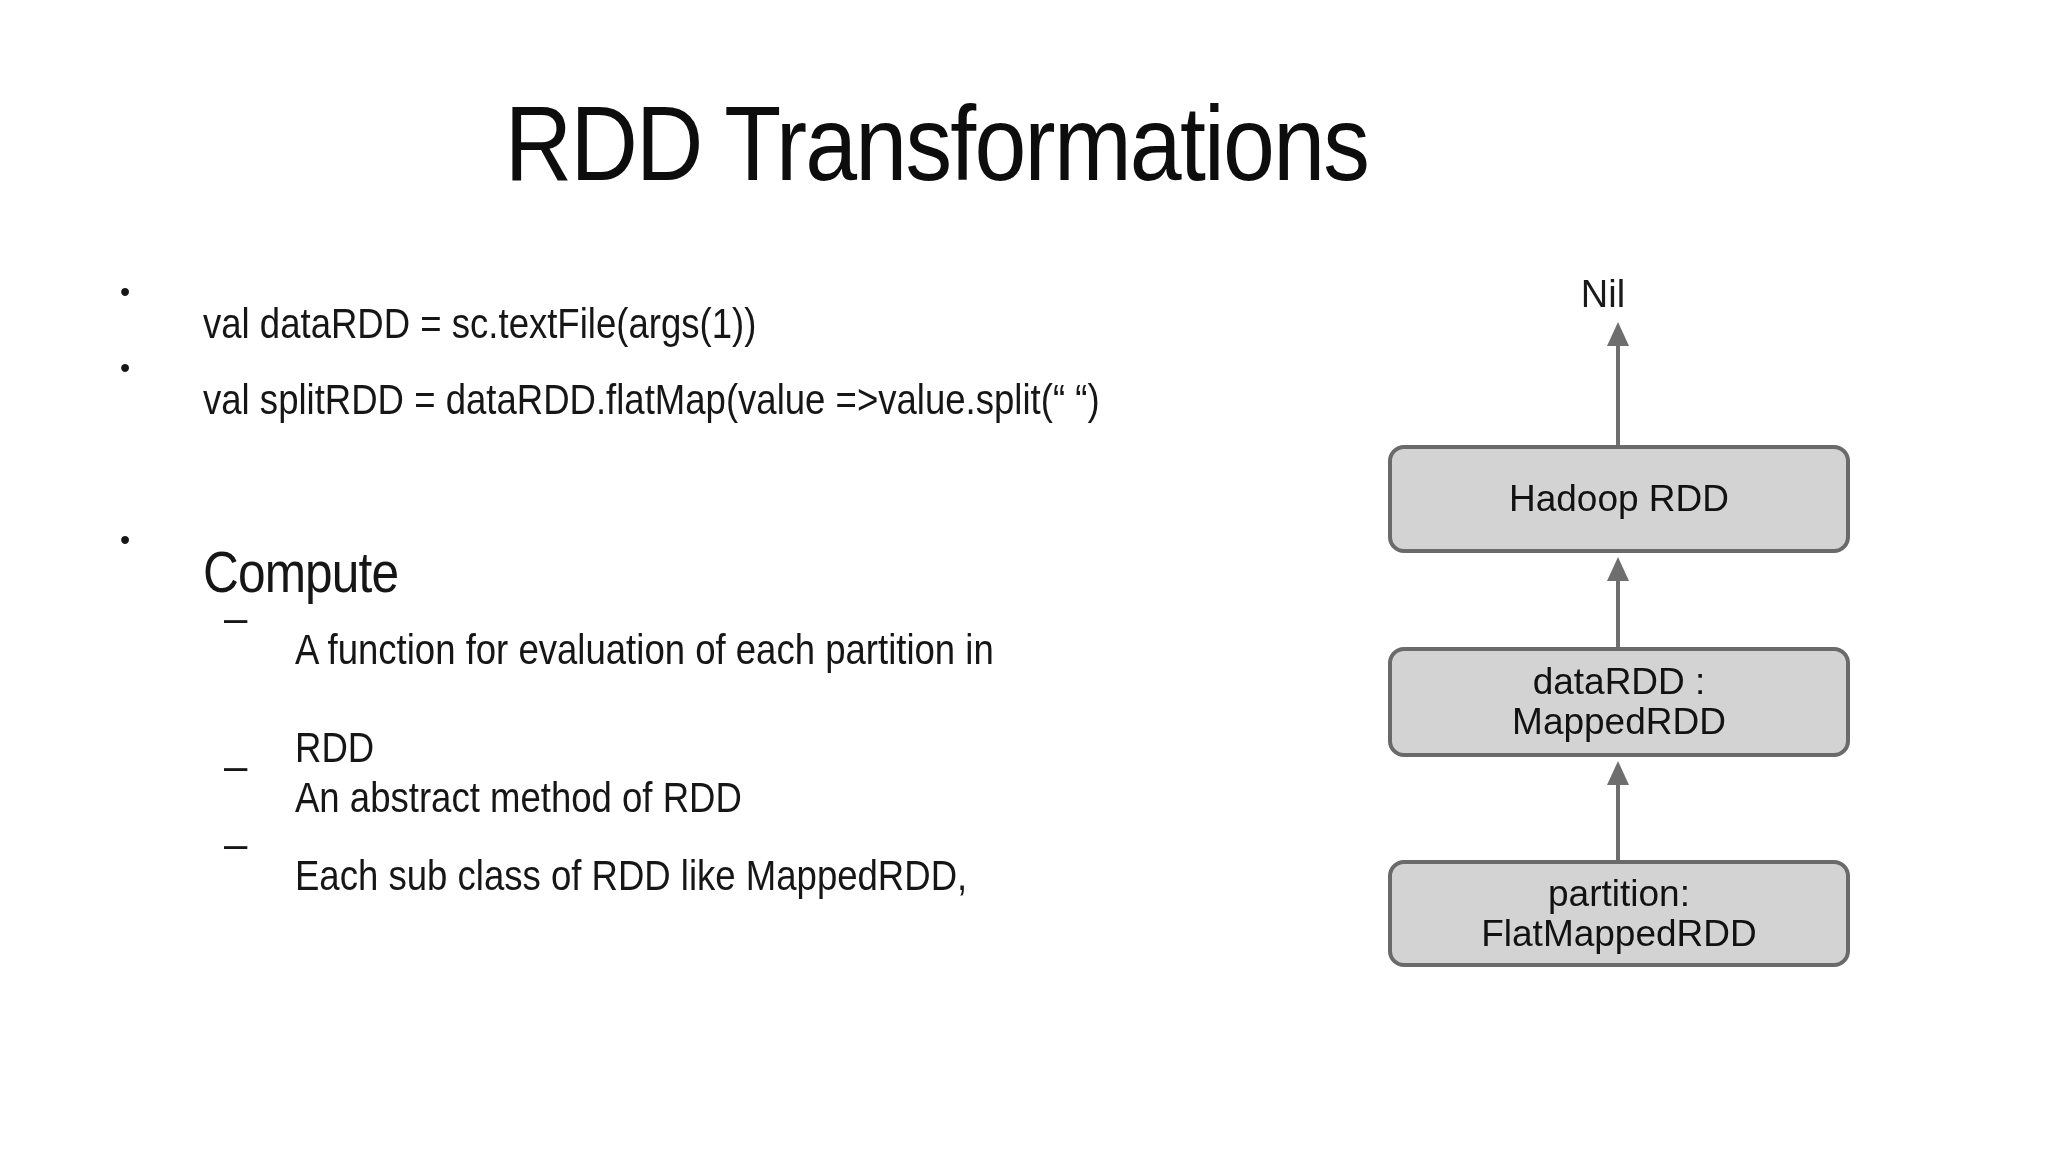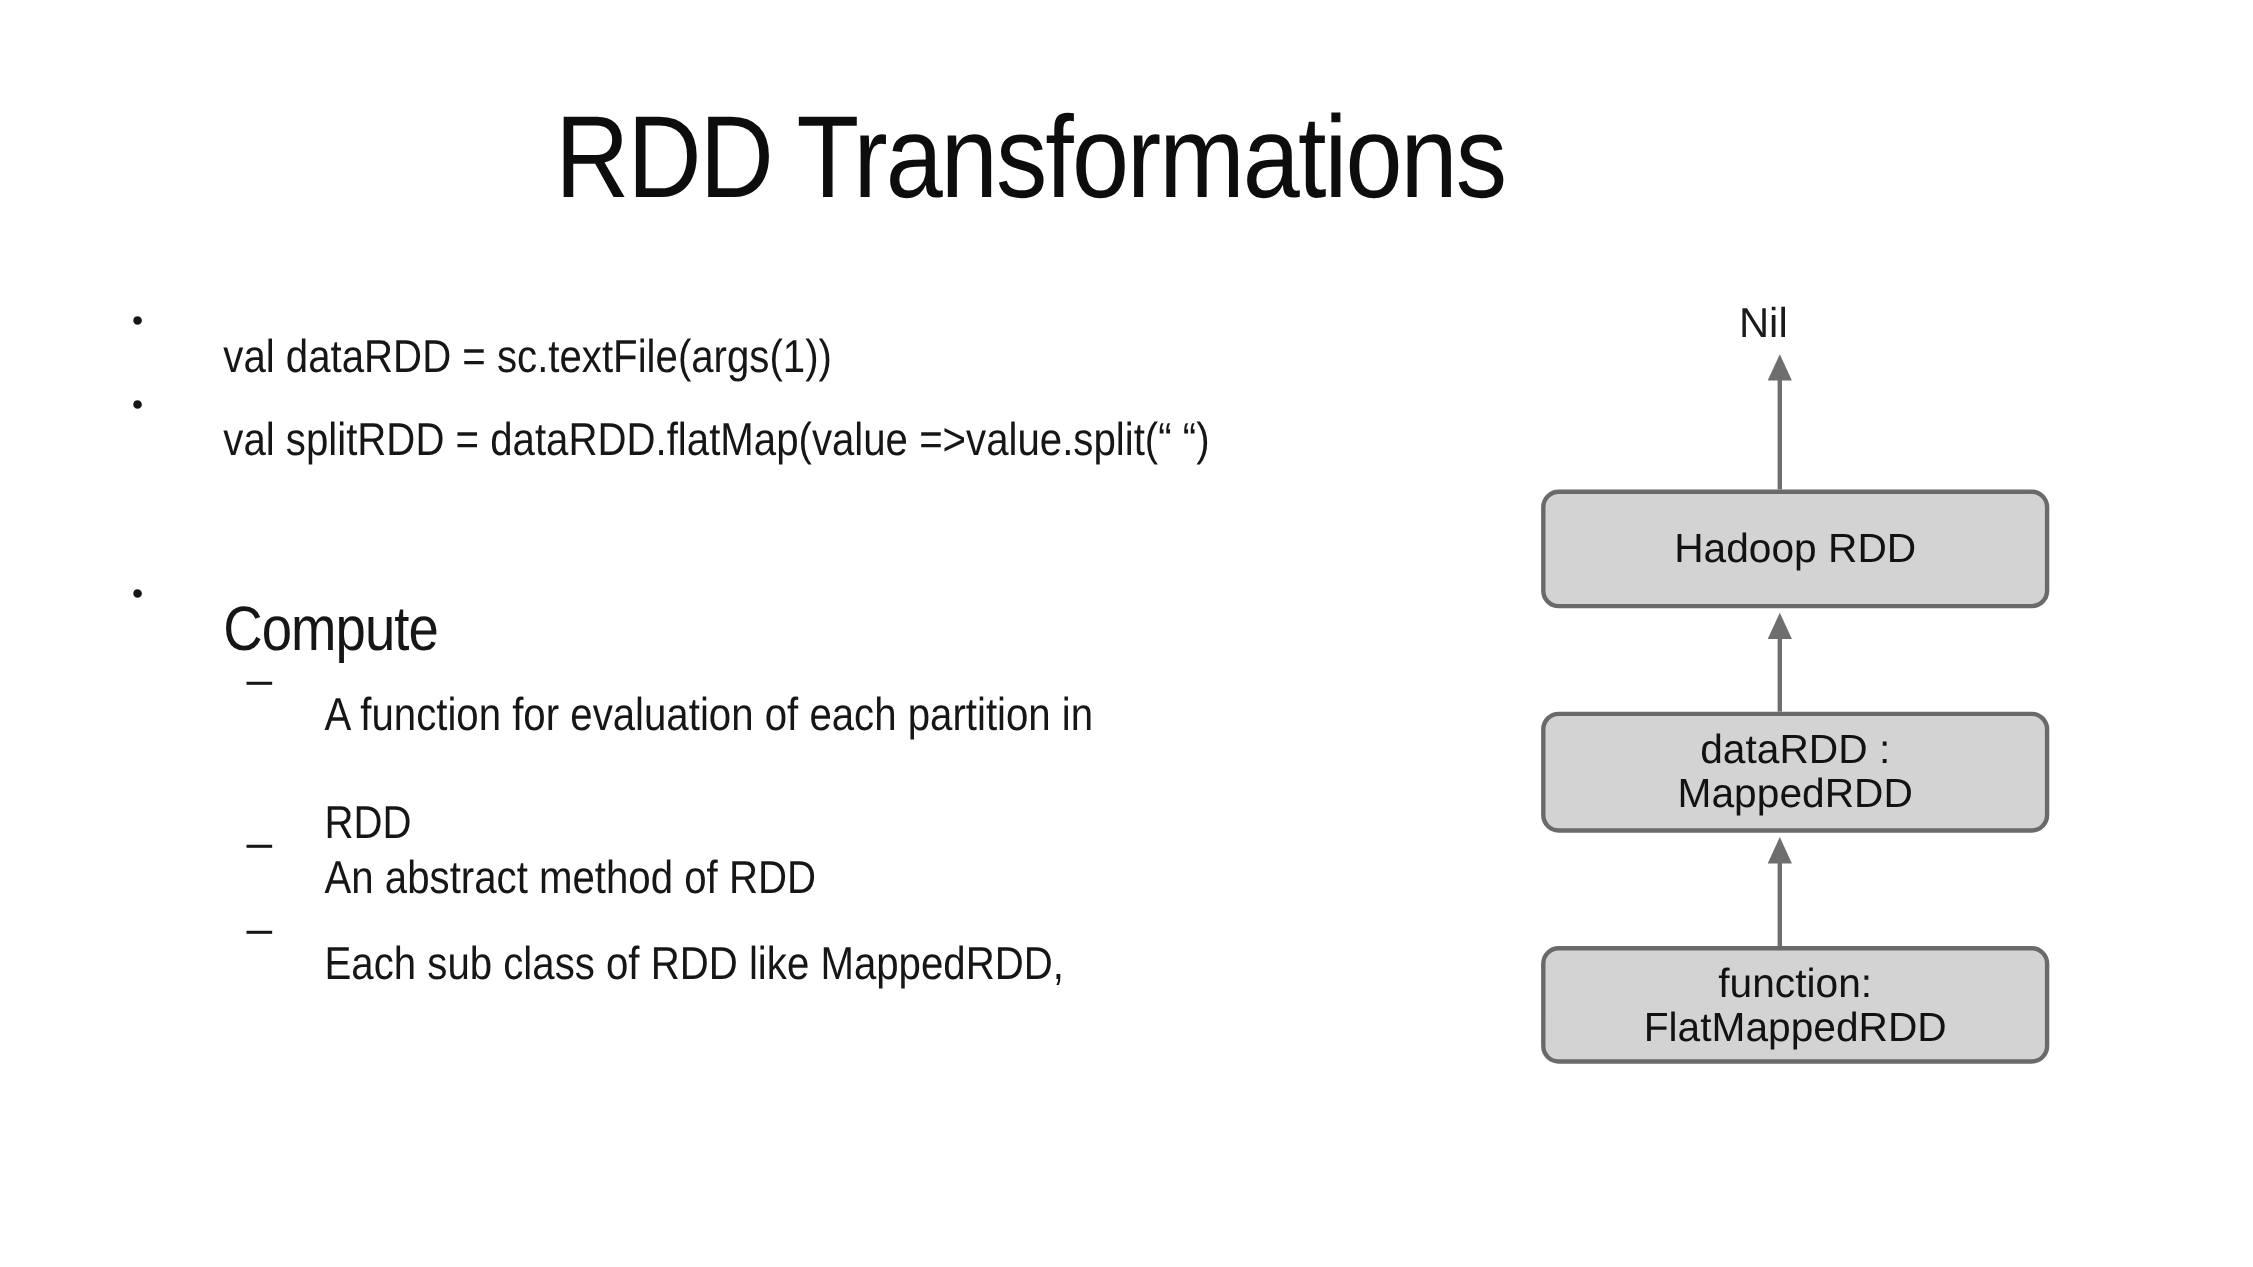--- a/index.html
+++ b/index.html
@@ -32,21 +32,21 @@
   .nil-label{
     position:absolute;left:1543px;top:272px;width:120px;text-align:center;
     font-size:38px;line-height:44px;color:#1a1a1a;
   }
   .node{
     position:absolute;left:1388px;width:462px;box-sizing:border-box;
     background:var(--node-fill,#d3d3d3);
     border:4px solid var(--node-border,#6a6a6a);
     border-radius:16px;
     display:flex;flex-direction:column;align-items:center;justify-content:center;
-    font-size:37px;line-height:40px;color:#121212;text-align:center;margin-left:13px;
+    font-size:37px;line-height:40px;color:#121212;text-align:center;
   }
   .node-hadoop{top:445px;height:108px;}
   .node-datardd{top:647px;height:110px;}
   .node-splitrdd{top:860px;height:107px;}
   .shaft{position:absolute;left:1616px;width:4px;background:var(--arrow,#6e6e6e);}
   .head{
     position:absolute;left:1607px;width:0;height:0;
     border-left:11px solid transparent;border-right:11px solid transparent;
     border-bottom:24px solid var(--arrow,#6e6e6e);
   }
@@ -123,17 +123,17 @@
 
   <div class="node node-datardd">
     <div>dataRDD :</div>
     <div>MappedRDD</div>
   </div>
 
   <div class="head head3"></div>
   <div class="shaft shaft3"></div>
 
   <div class="node node-splitrdd">
-    <div>function:</div>
+    <div>partition:</div>
     <div>FlatMappedRDD</div>
   </div>
 
 </div>
 
 </body></html>

